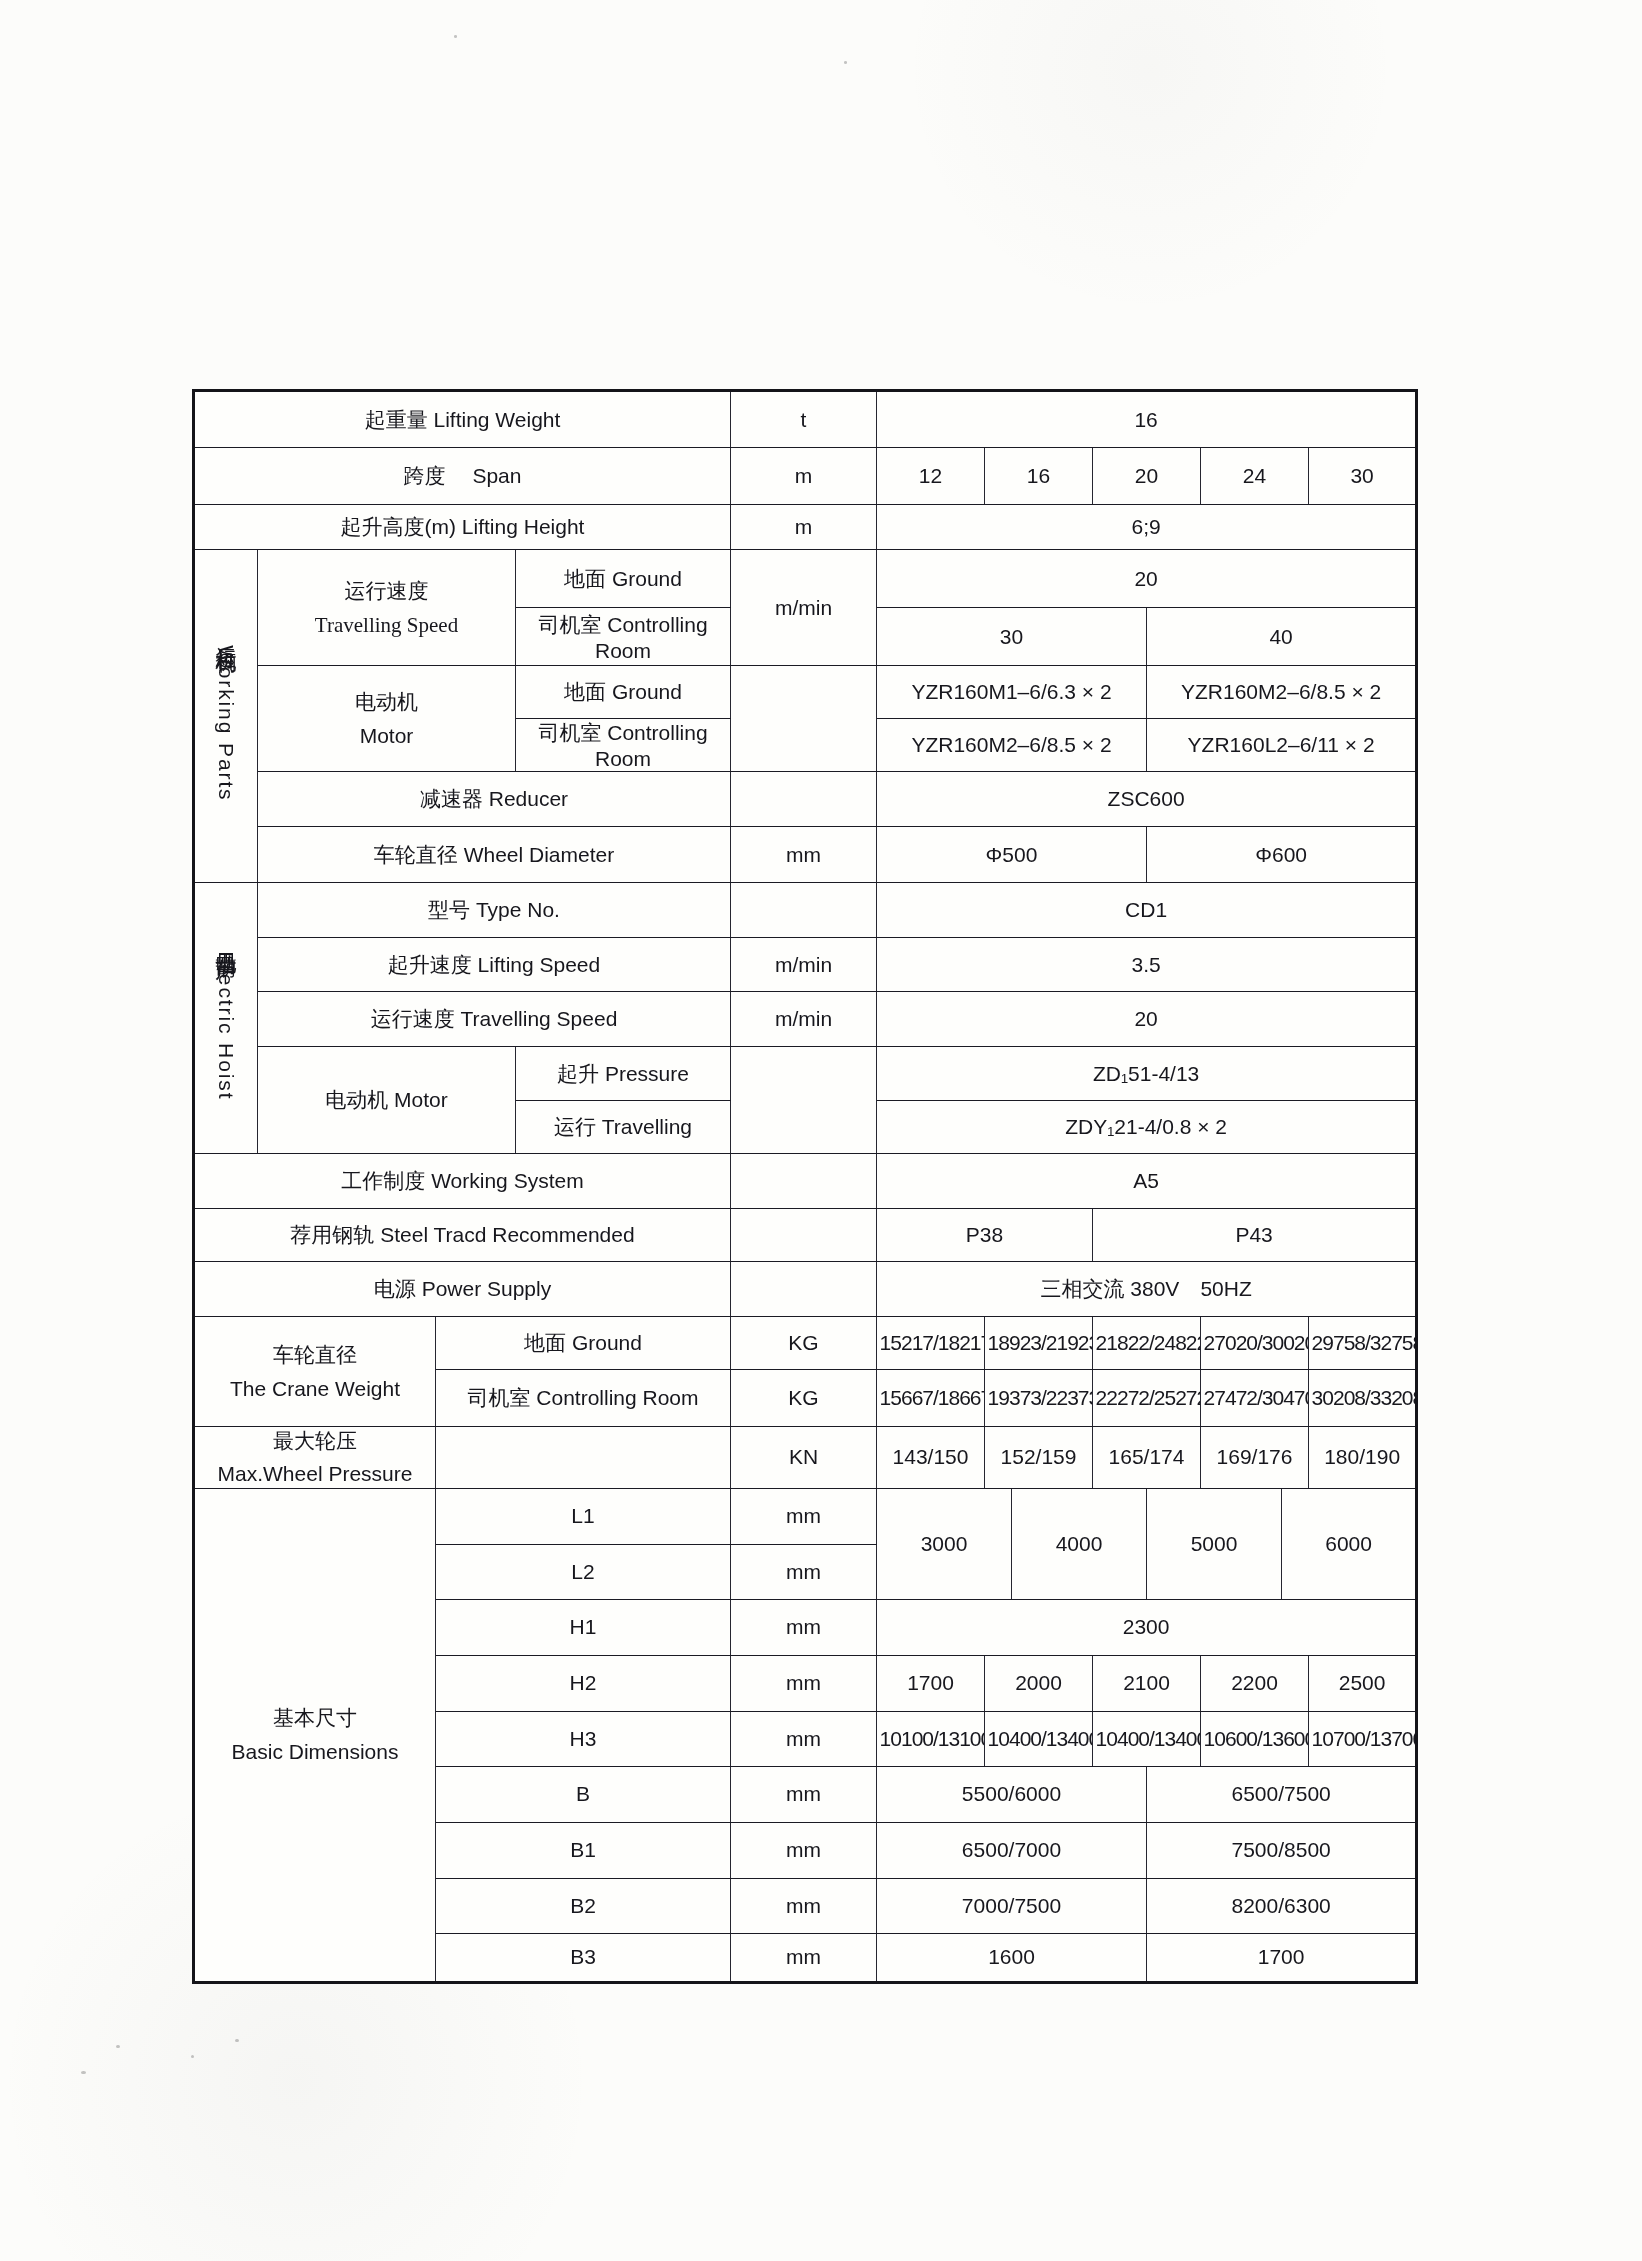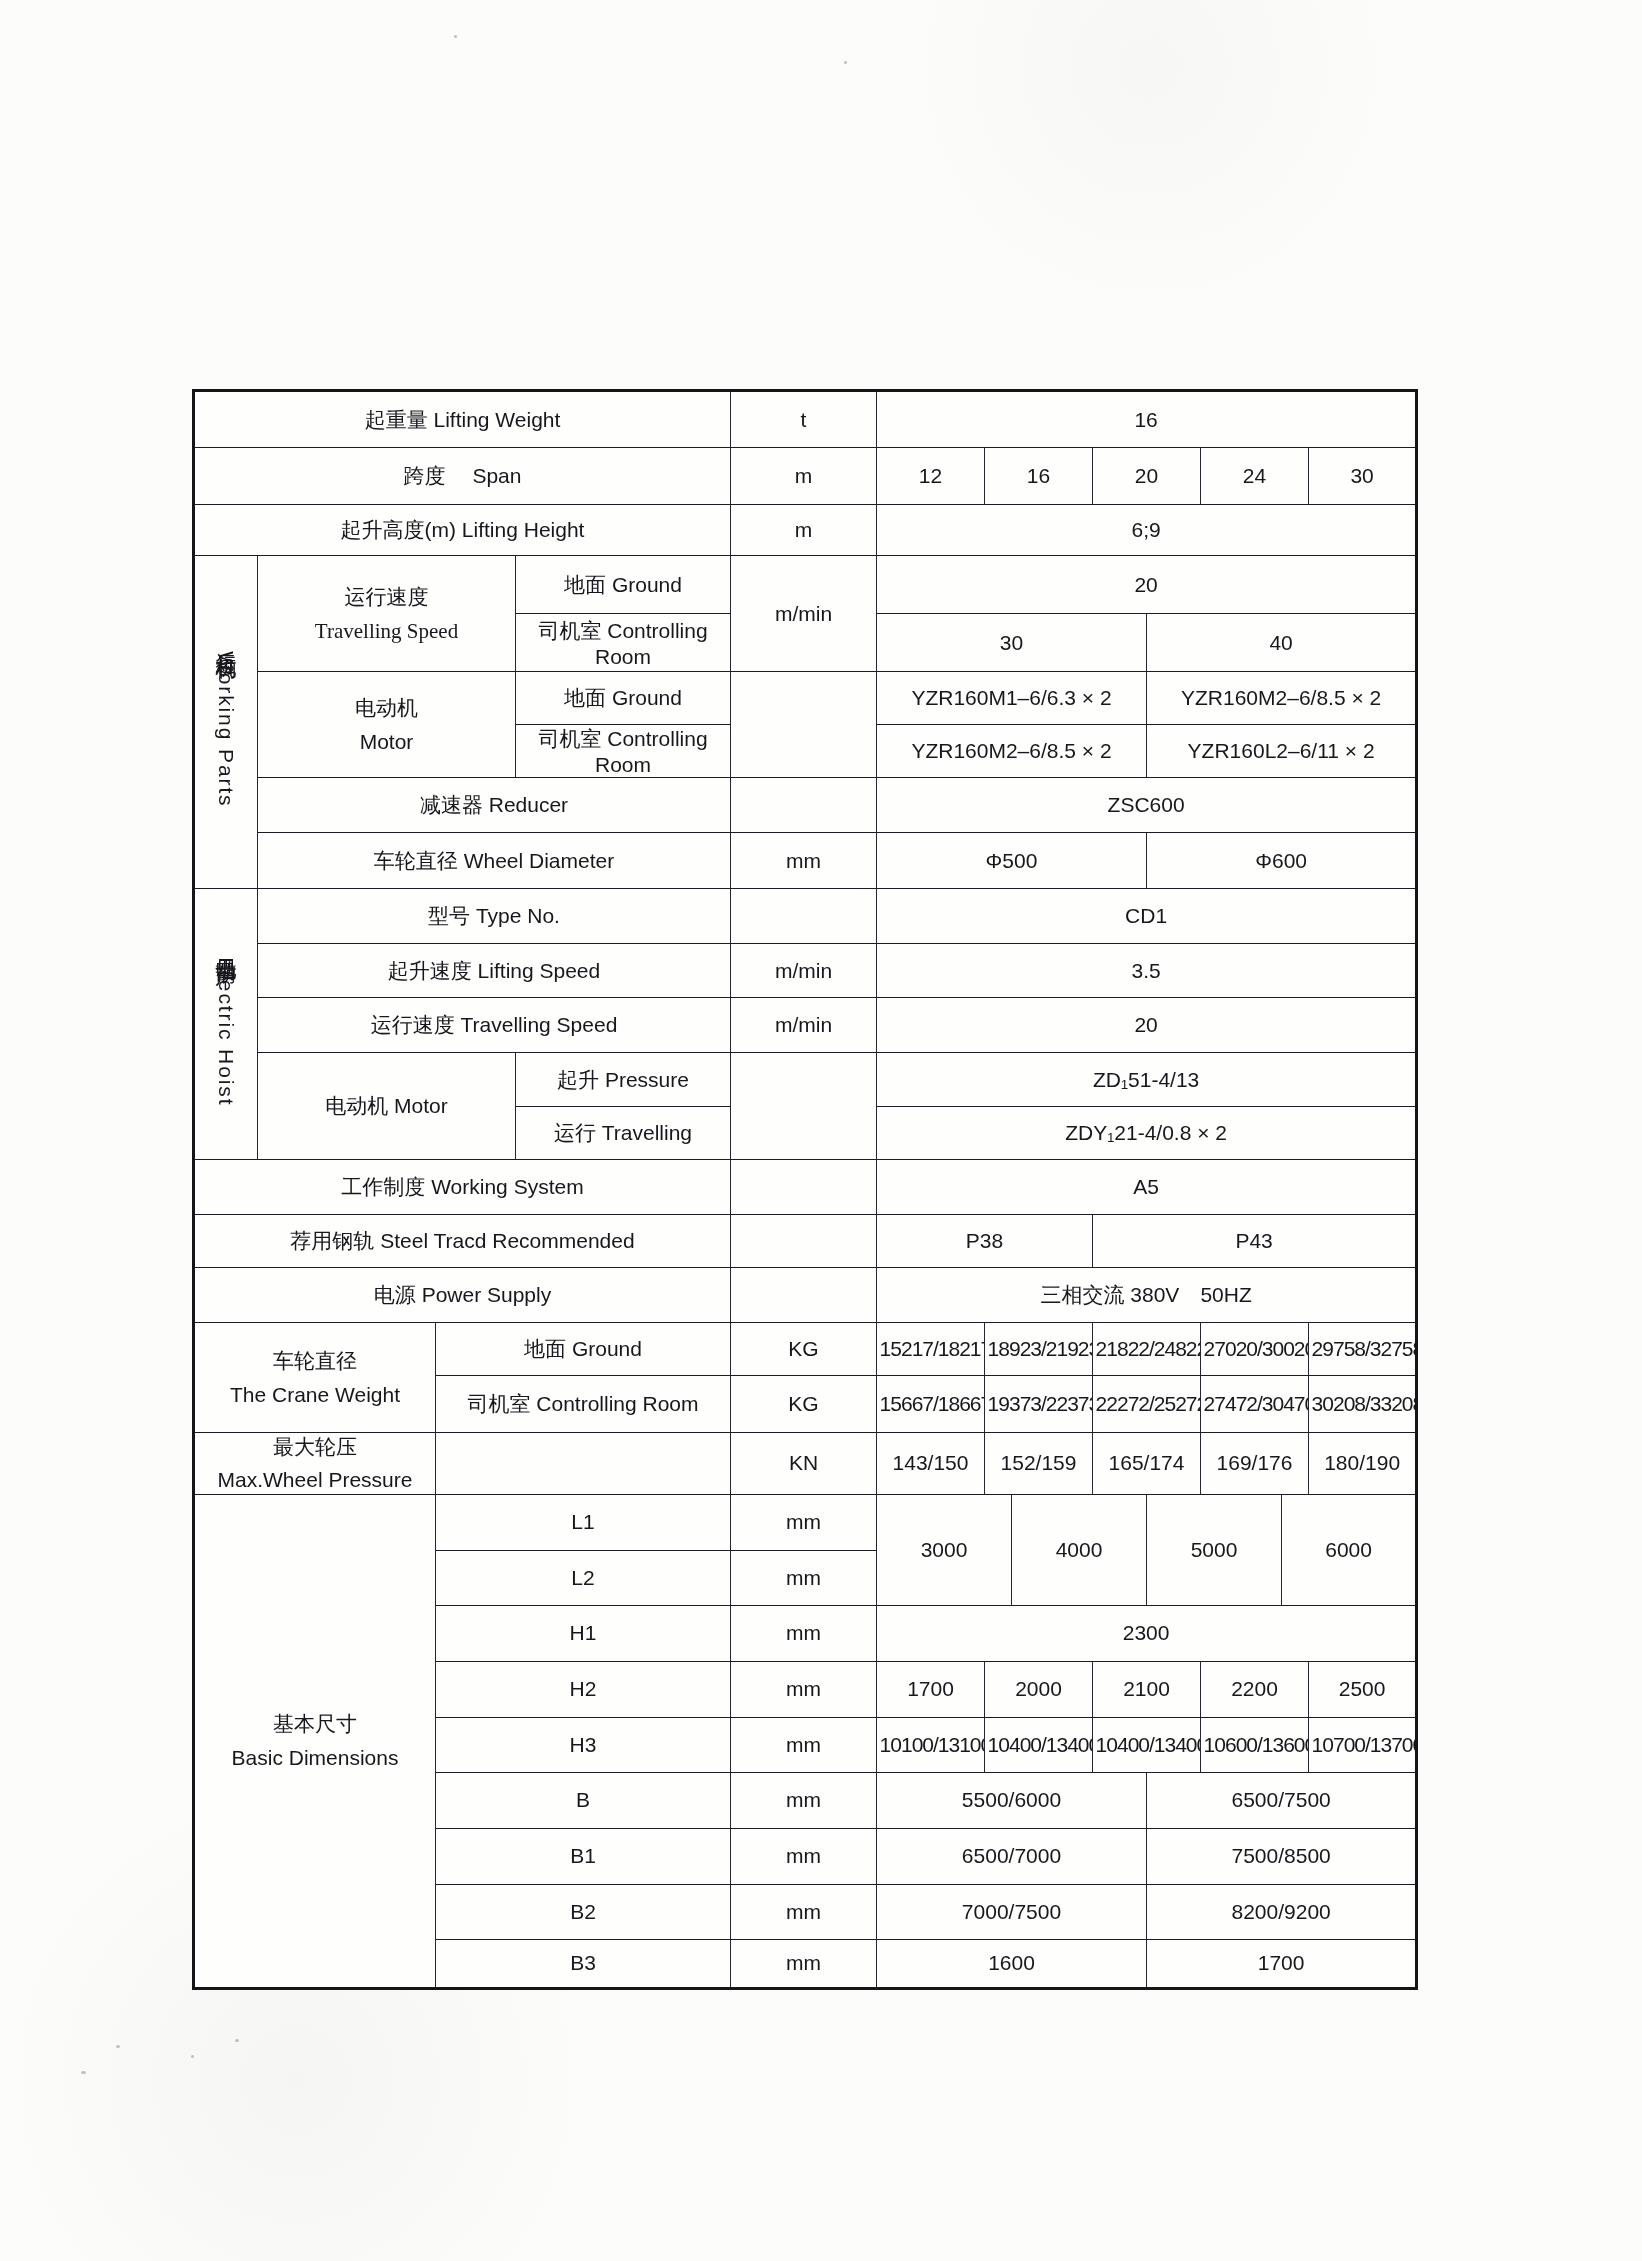--- a/index.html
+++ b/index.html
@@ -76,21 +76,21 @@
     <tr style="height:57px">
       <td colspan="4">跨度　 Span</td>
       <td class="unit">m</td>
       <td colspan="4">12</td>
       <td colspan="4">16</td>
       <td colspan="4">20</td>
       <td colspan="4">24</td>
       <td colspan="4">30</td>
     </tr>
 
-    <tr style="height:51px">
+    <tr style="height:45px">
       <td colspan="4">起升高度(m) Lifting Height</td>
       <td class="unit">m</td>
       <td colspan="20">6;9</td>
     </tr>
 
     <tr style="height:58px">
       <td rowspan="6" class="vgroup">运行机构  Working Parts</td>
       <td rowspan="2" colspan="2" class="lbl2">
         <span class="zh">运行速度</span>
         <span class="en wrapnarrow">Travelling Speed</span>
@@ -279,21 +279,21 @@
       <td colspan="2">B1</td>
       <td class="unit">mm</td>
       <td colspan="10">6500/7000</td>
       <td colspan="10">7500/8500</td>
     </tr>
 
     <tr style="height:55px">
       <td colspan="2">B2</td>
       <td class="unit">mm</td>
       <td colspan="10">7000/7500</td>
-      <td colspan="10">8200/9200</td>
+      <td colspan="10">8200/6300</td>
     </tr>
 
     <tr style="height:49px">
       <td colspan="2">B3</td>
       <td class="unit">mm</td>
       <td colspan="10">1600</td>
       <td colspan="10">1700</td>
     </tr>
   </tbody>
     </table>

